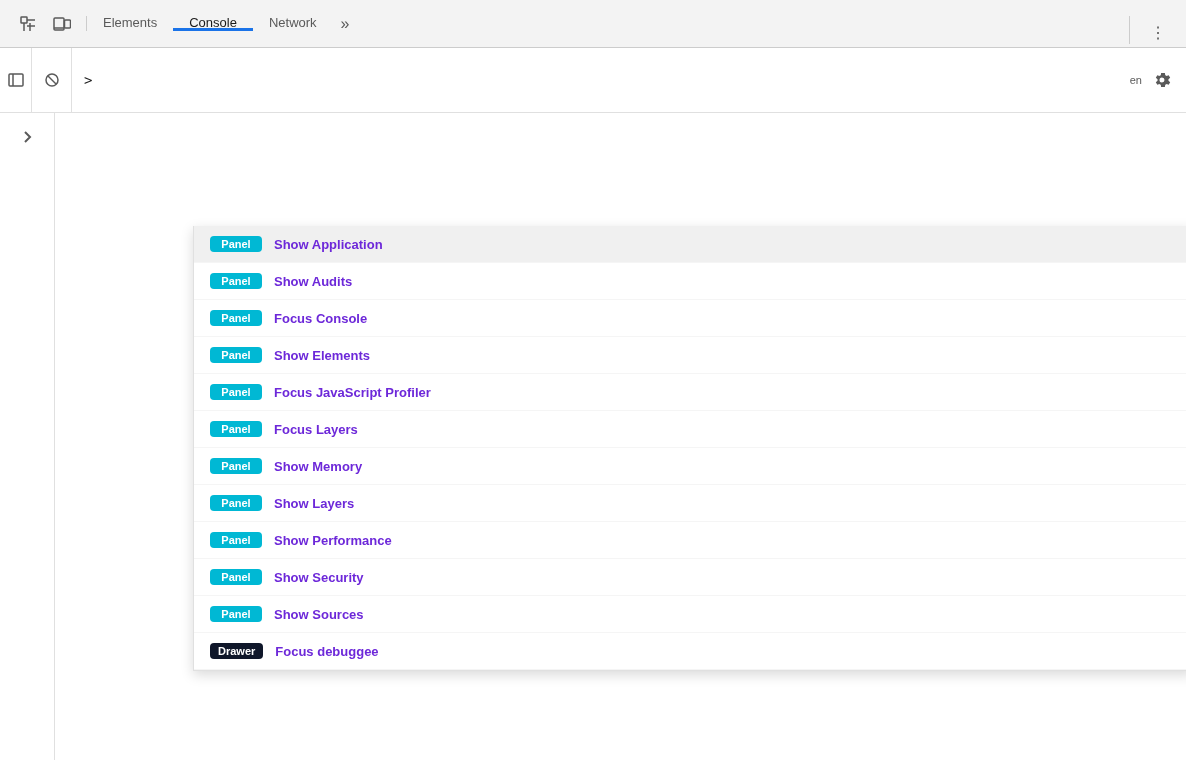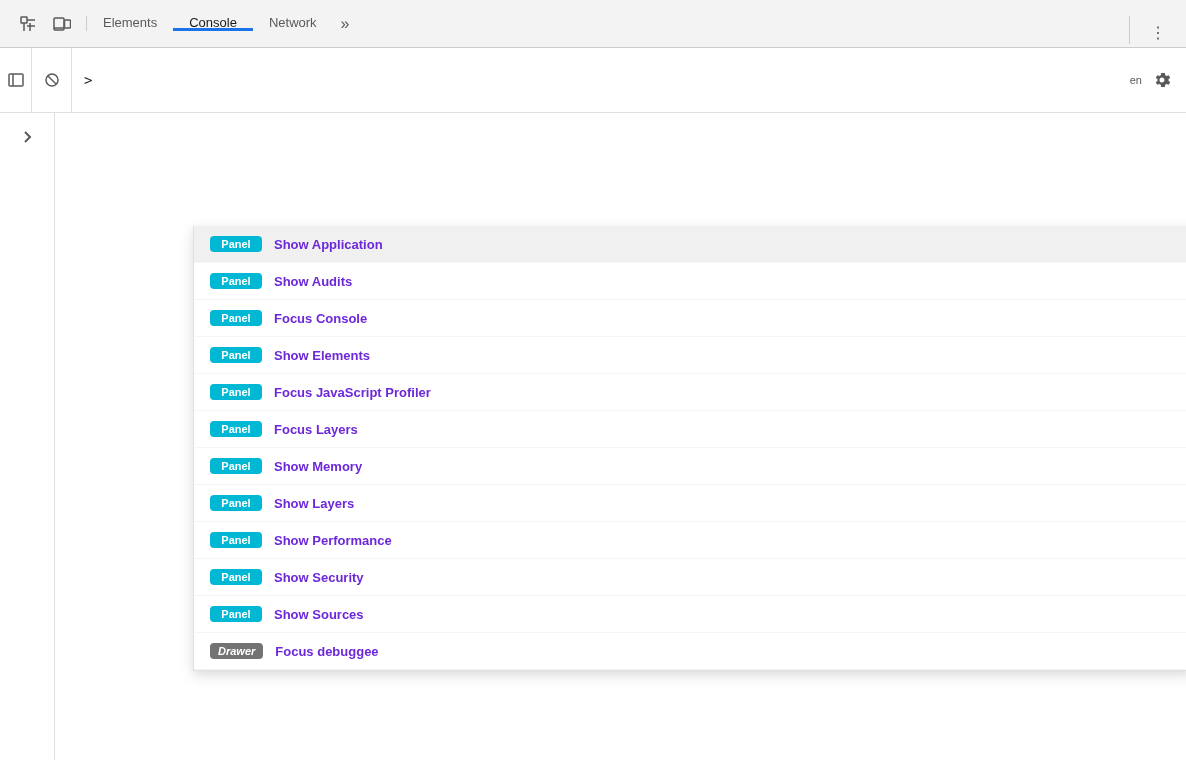--- a/index.html
+++ b/index.html
@@ -211,21 +211,21 @@
       justify-content: center;
       padding: 2px 8px;
       border-radius: 4px;
       font-size: 11px;
       font-weight: 600;
       min-width: 52px;
       text-align: center;
       color: white;
     }
     .badge-panel { background: #00b8d4; }
-    .badge-drawer { background: #737373; font-style: italic; }
+    .badge-drawer { background: #0f172a; }
 
     .autocomplete-label {
       font-size: 13px;
       color: #6d28d9;
       font-weight: bold;
     }
 
     
     .sep {
       width: 1px;

